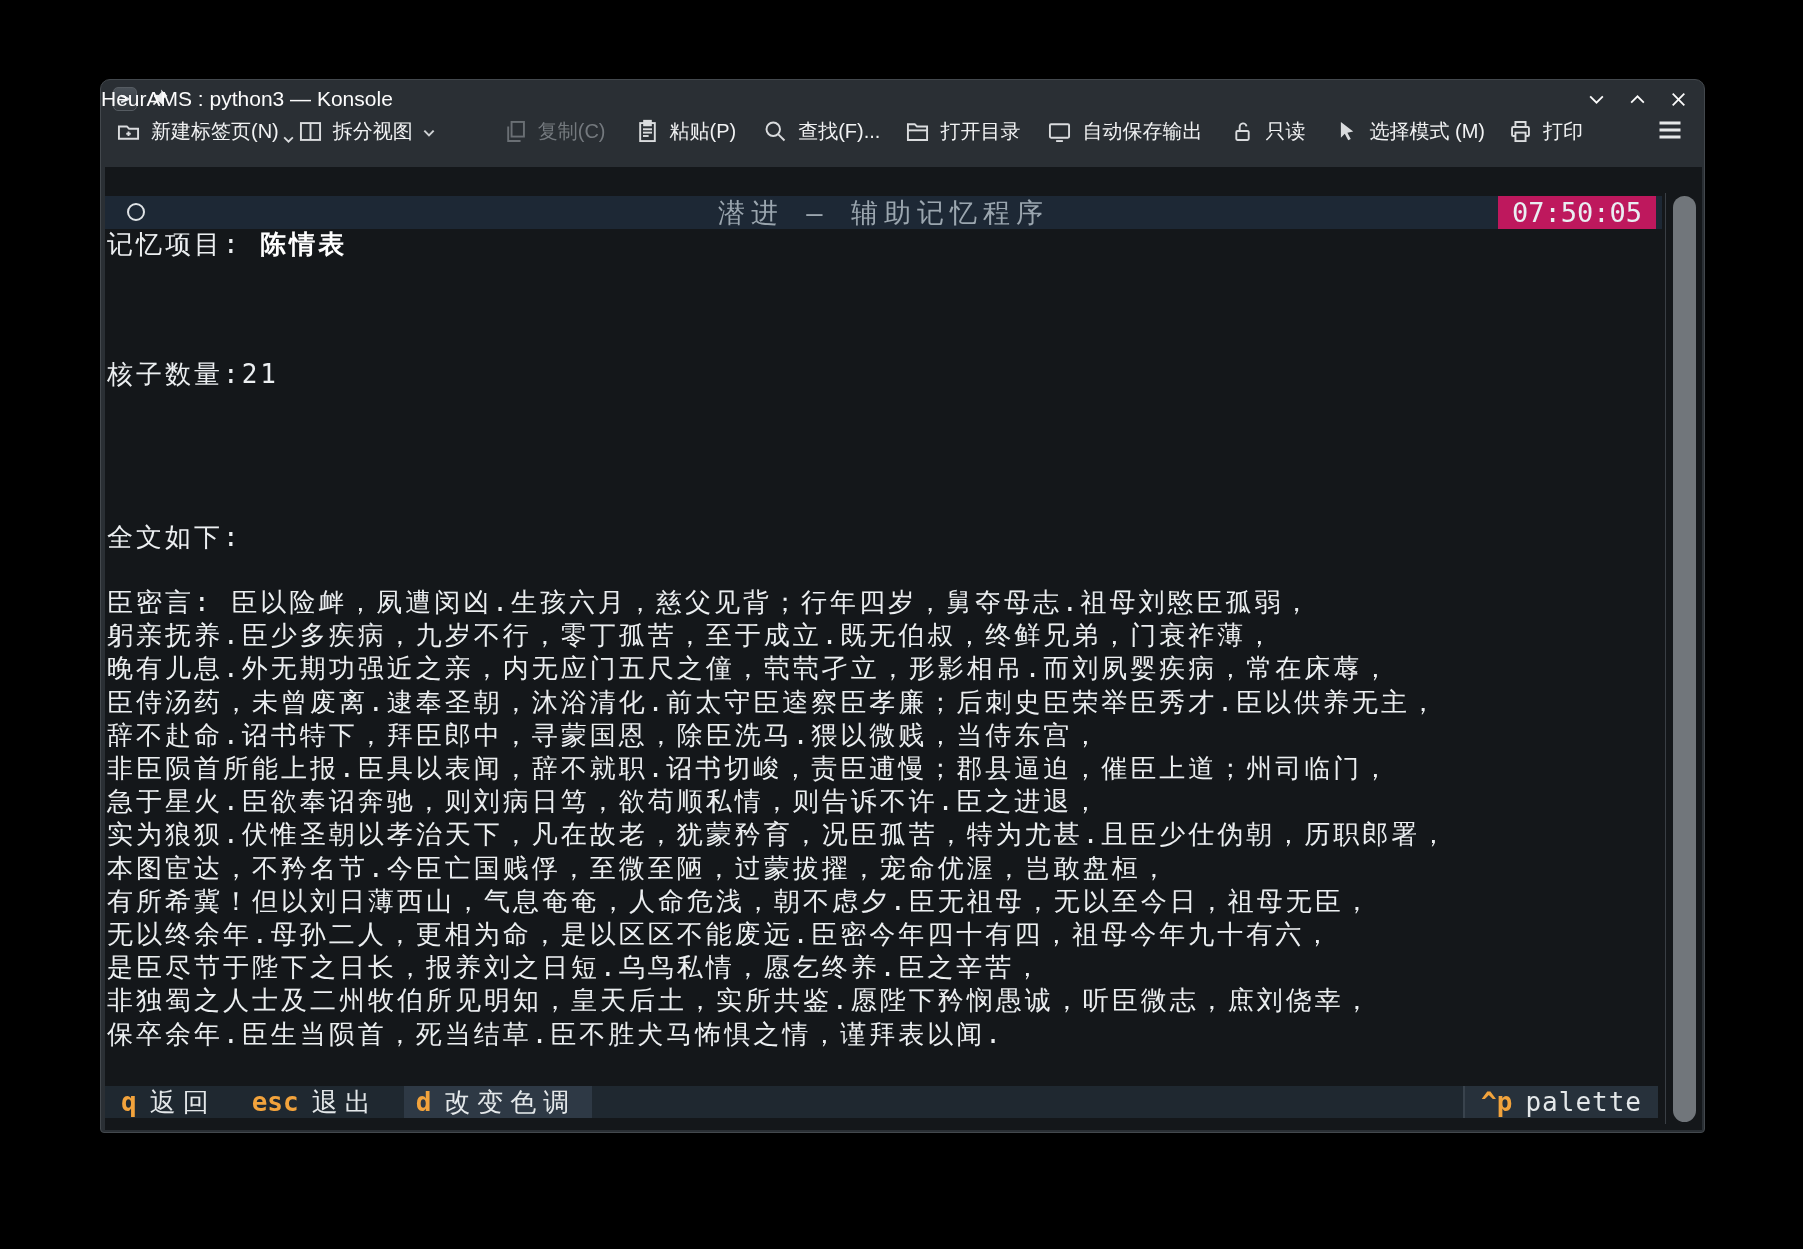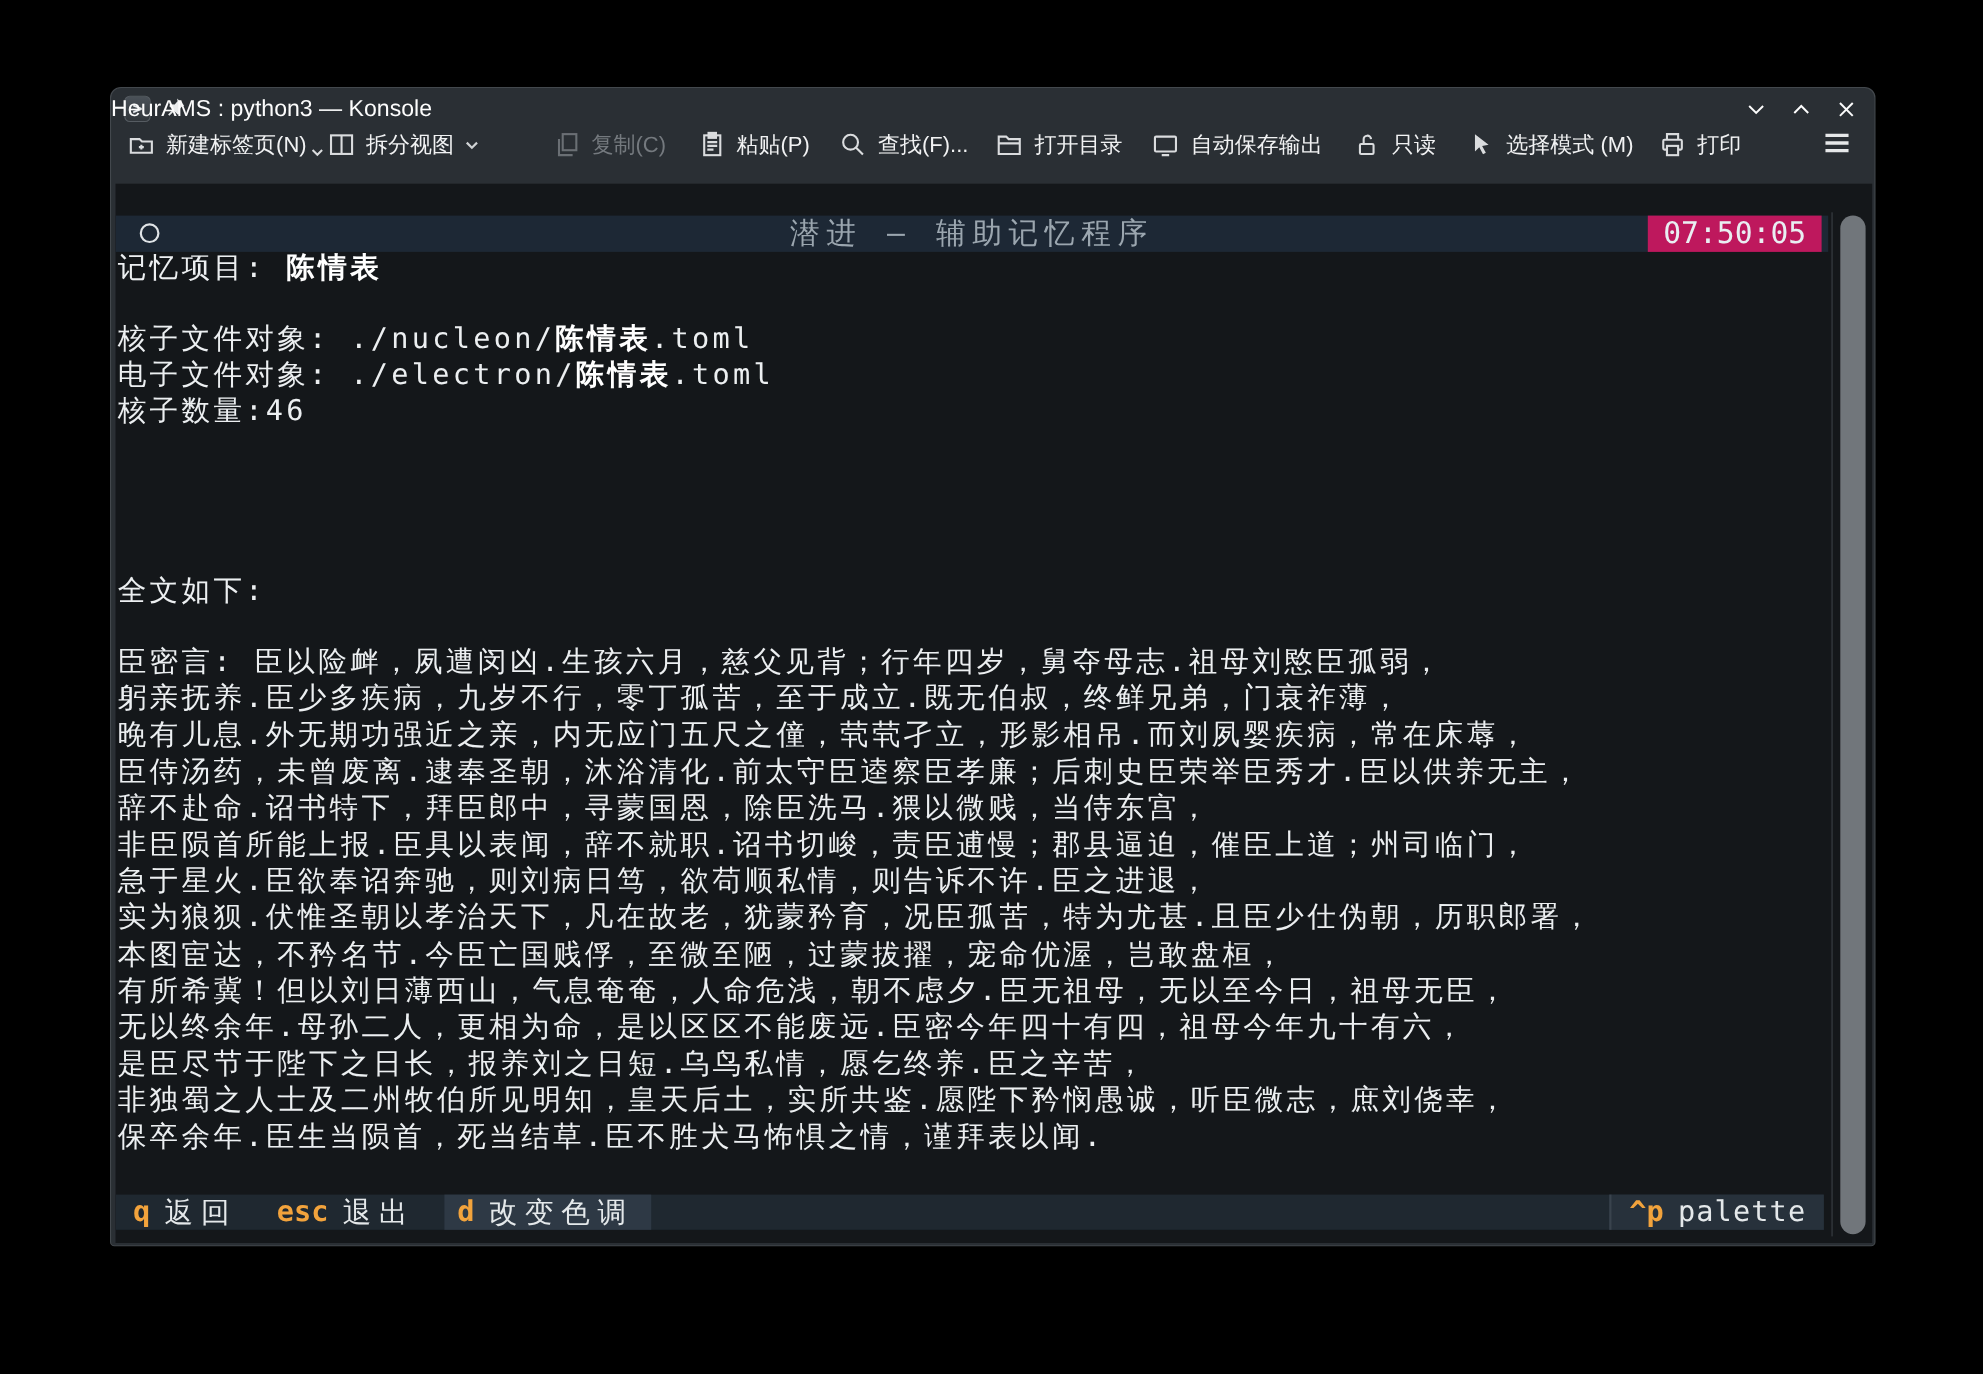--- a/index.html
+++ b/index.html
@@ -222,25 +222,23 @@
   <div class="terminal mono">
 
     <div class="tui-header">
       <div class="spinner"></div>
       <div class="tui-title">潜进 – 辅助记忆程序</div>
       <div class="clock">07:50:05</div>
     </div>
 
     <div class="tline" style="top:60px"><span>记忆项目: </span><b>陈情表</b></div>
 
-    <div class="tline" style="top:124px"><span>核子文件对象: </span><span>./nucleon/</span><b>陈情表</b><span>.toml</span></div>
-
-    <div class="tline" style="top:157px"><span>电子文件对象: </span><span>./electron/</span><b>陈情表</b><span>.toml</span></div>
-
-    <div class="tline" style="top:190px"><span>核子数量:</span><span>46</span></div>
+
+
+    <div class="tline" style="top:190px"><span>核子数量:</span><span>21</span></div>
 
 
     <div class="tline" style="top:353px">全文如下:</div>
 
     <div id="body-lines">
         <div class="tline" style="top: 418px;">臣密言: 臣以险衅，夙遭闵凶.生孩六月，慈父见背；行年四岁，舅夺母志.祖母刘愍臣孤弱，</div>
         <div class="tline" style="top: 451.2px;">躬亲抚养.臣少多疾病，九岁不行，零丁孤苦，至于成立.既无伯叔，终鲜兄弟，门衰祚薄，</div>
         <div class="tline" style="top: 484.4px;">晚有儿息.外无期功强近之亲，内无应门五尺之僮，茕茕孑立，形影相吊.而刘夙婴疾病，常在床蓐，</div>
         <div class="tline" style="top: 517.6px;">臣侍汤药，未曾废离.逮奉圣朝，沐浴清化.前太守臣逵察臣孝廉；后刺史臣荣举臣秀才.臣以供养无主，</div>
         <div class="tline" style="top: 550.8px;">辞不赴命.诏书特下，拜臣郎中，寻蒙国恩，除臣洗马.猥以微贱，当侍东宫，</div>

